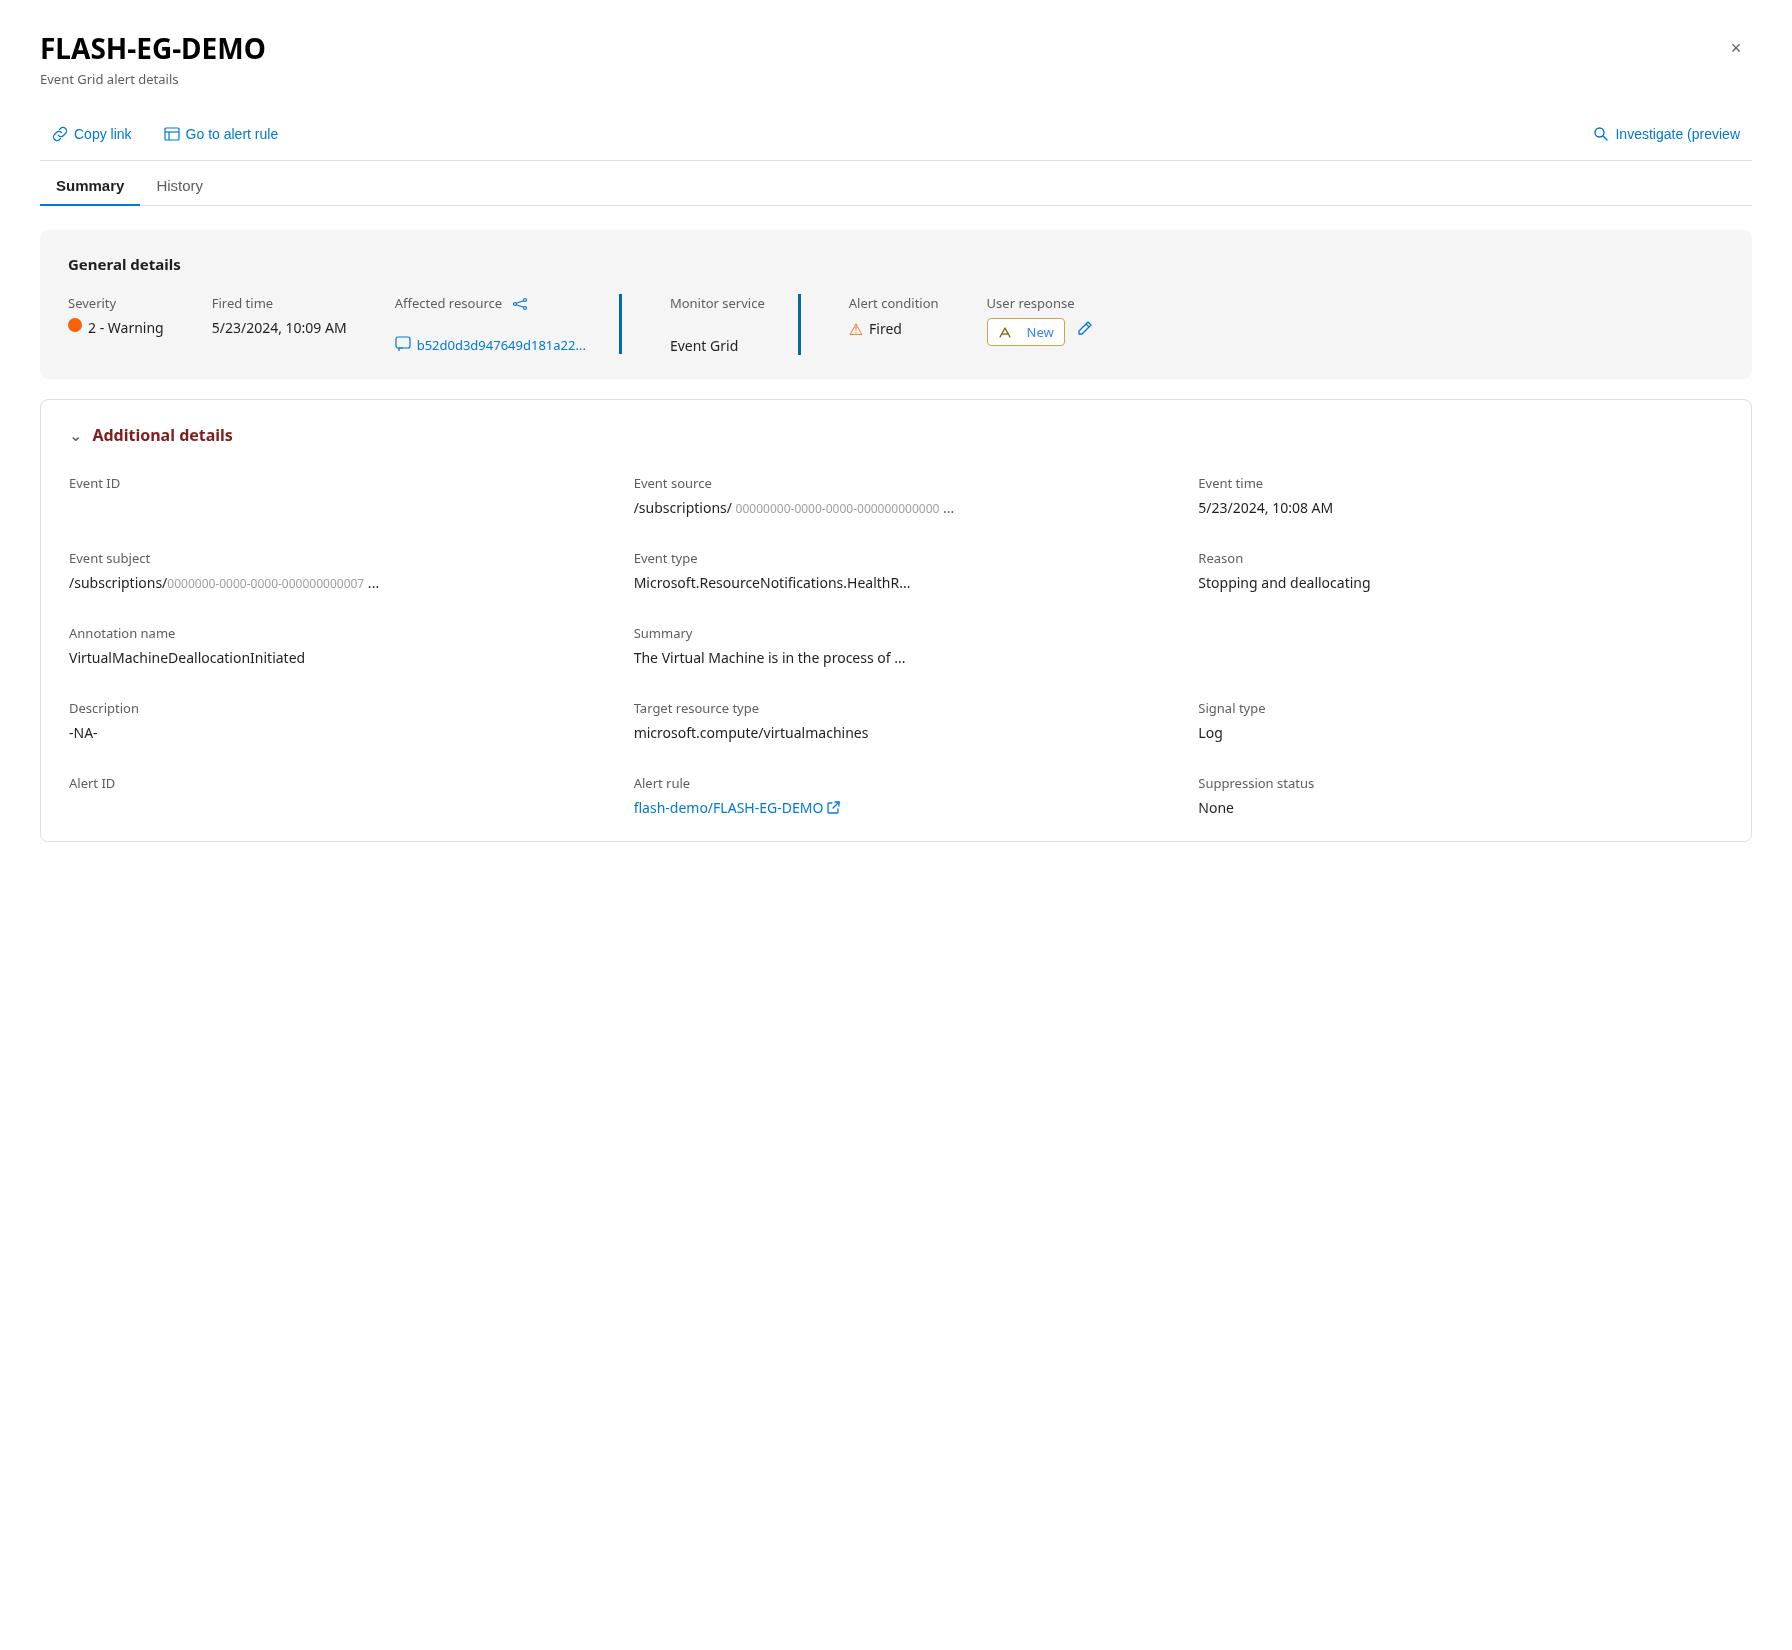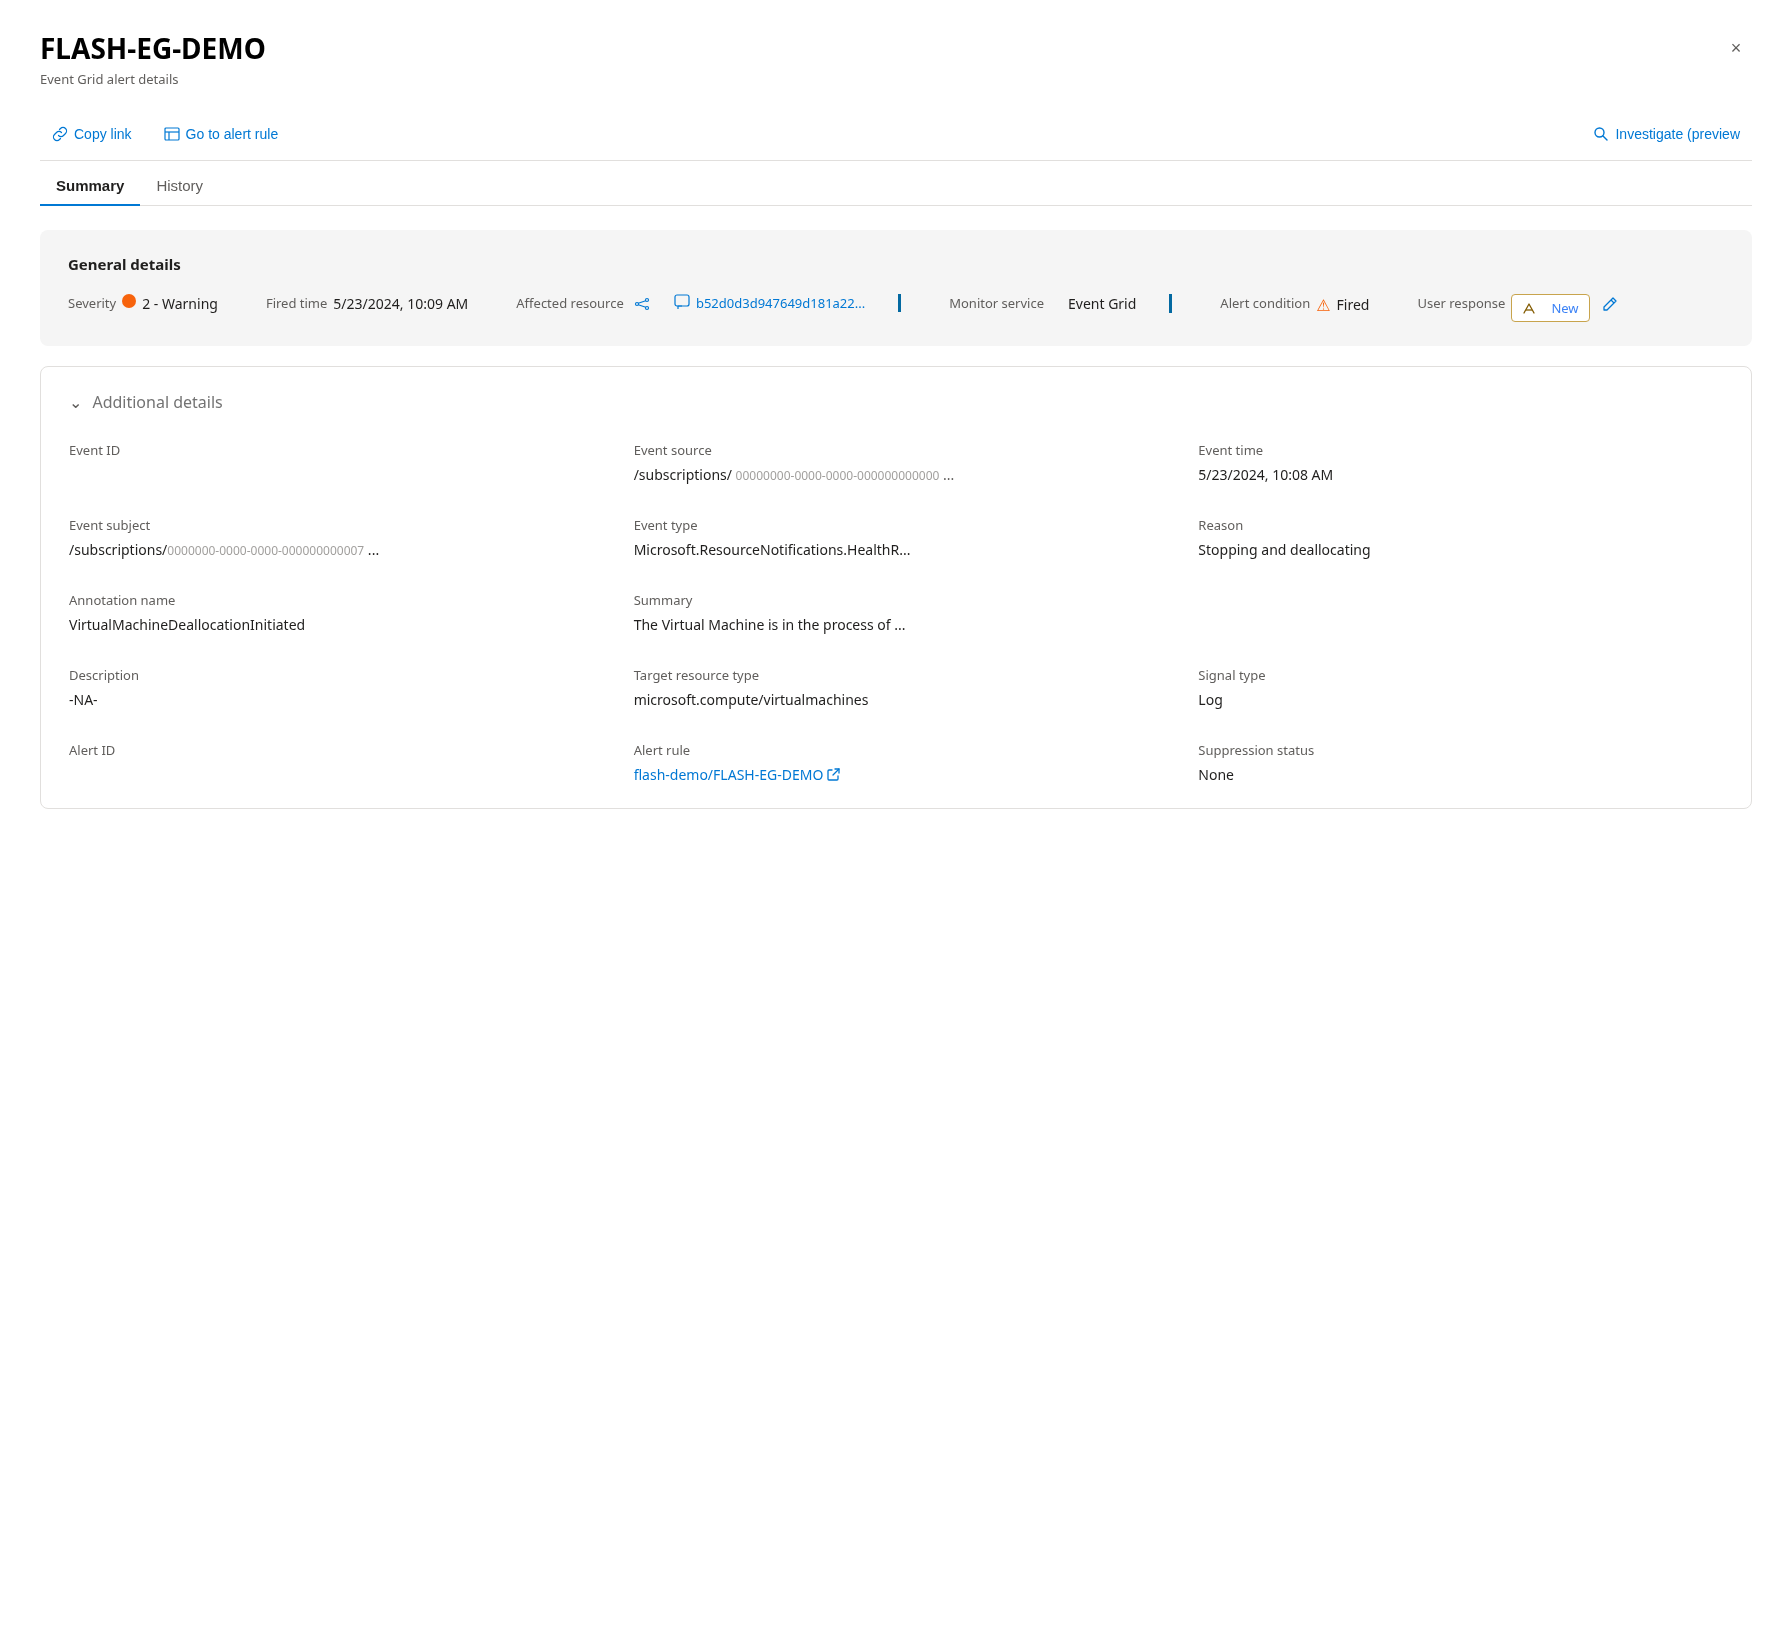--- a/index.html
+++ b/index.html
@@ -119,21 +119,21 @@
       margin-bottom: 20px;
       color: #201f1e;
     }
     .general-details-grid {
       display: flex;
       gap: 0;
       align-items: flex-start;
     }
     .detail-col {
       display: flex;
-      flex-direction: row;
+      flex-direction: column;
       gap: 6px;
       margin-right: 48px;
     }
     .detail-col.with-border {
       border-right: 3px solid #0369a1;
       padding-right: 33px;
       margin-right: 48px;
       gap: 24px;
     }
     .detail-label {
@@ -199,22 +199,22 @@
       gap: 10px;
       margin-bottom: 28px;
       cursor: pointer;
     }
     .collapse-icon {
       font-size: 16px;
       color: #605e5c;
     }
     .additional-title {
       font-size: 16px;
-      font-weight: 400;
-      color: #737373;
+      font-weight: 700;
+      color: #7f1d1d;
     }
     .details-grid {
       display: grid;
       grid-template-columns: 1fr 1fr 1fr;
       gap: 32px 40px;
     }
     .detail-item {
       display: flex;
       flex-direction: column;
       gap: 6px;

